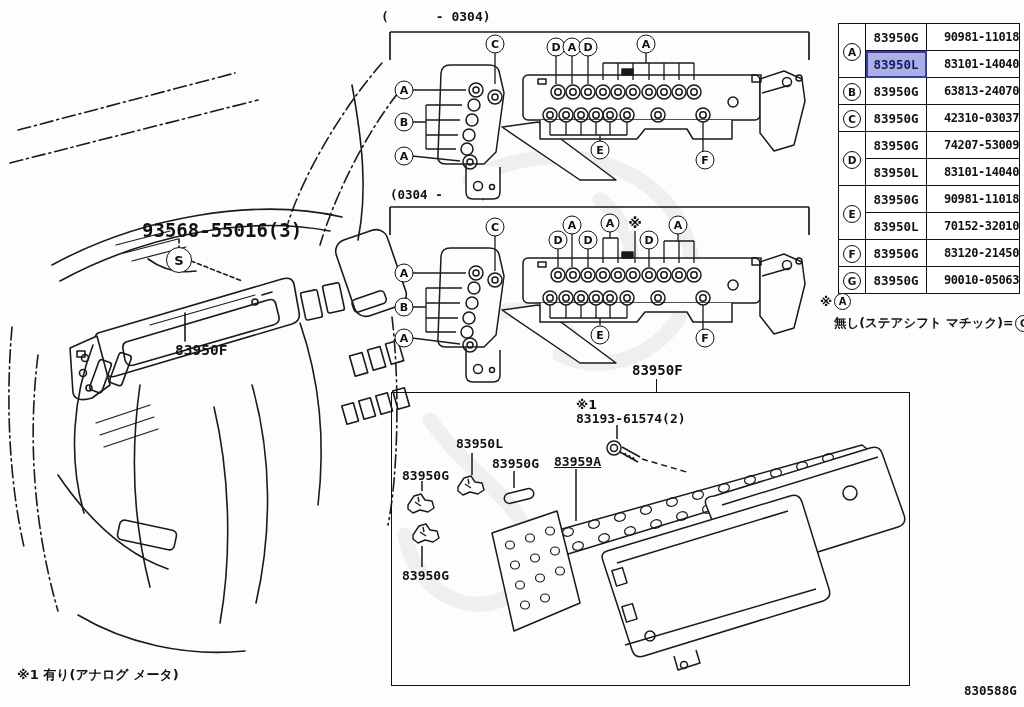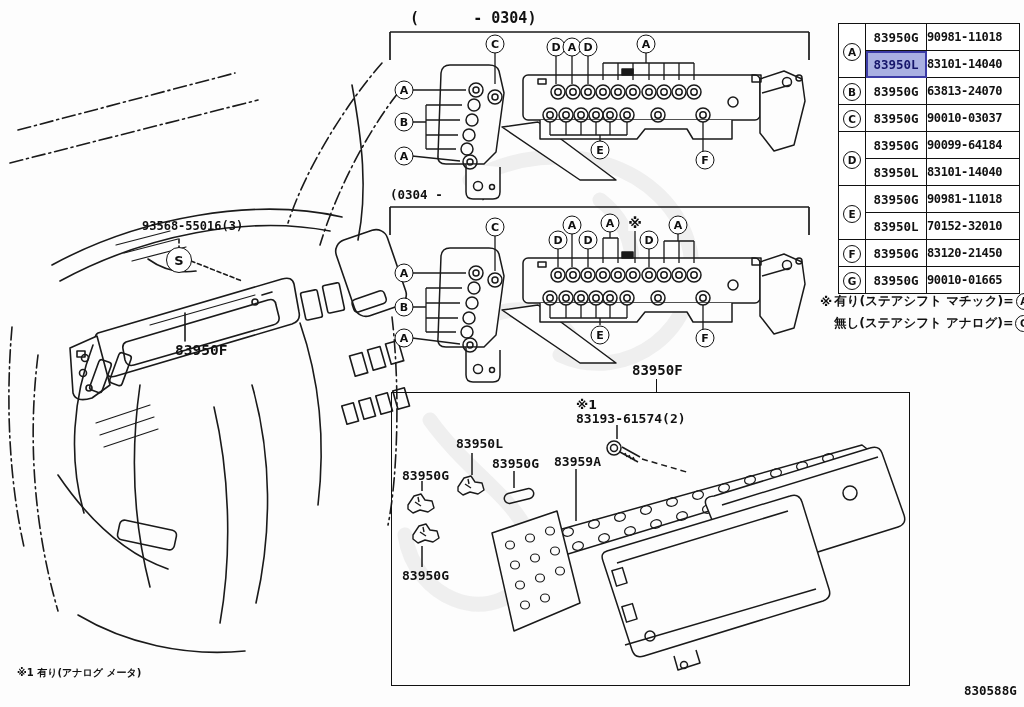--- a/index.html
+++ b/index.html
@@ -14,21 +14,21 @@
       justify-content:center;transform:translate(-50%,-50%);z-index:5;}
   .ref{position:absolute;font:bold 14px "DejaVu Sans",sans-serif;transform:translate(-50%,-50%);z-index:5;background:#fdfdfd;}
   .sbadge{position:absolute;width:24px;height:24px;border:1.8px solid #111;border-radius:50%;
       background:#fff;font:bold 13px "DejaVu Sans",sans-serif;display:flex;align-items:center;
       justify-content:center;transform:translate(-50%,-50%);z-index:5;}
   
   #ptable{position:absolute;left:838px;top:23px;border-collapse:collapse;z-index:6;background:#fff;}
   #ptable td{border:1.4px solid #111;padding:0;height:26px;vertical-align:middle;}
   #ptable .lc{width:26px;text-align:center;}
   #ptable .cc{width:60px;text-align:center;font:bold 12.5px "DejaVu Sans Mono",monospace;}
-  #ptable .nc{width:92px;text-align:left;font:bold 12px "DejaVu Sans Mono",monospace;letter-spacing:-0.4px;}
+  #ptable .nc{width:92px;text-align:right;font:bold 12px "DejaVu Sans Mono",monospace;letter-spacing:-0.4px;}
   .lbadge{display:inline-flex;width:16px;height:16px;border:1.5px solid #111;border-radius:50%;
       font:bold 10.5px "DejaVu Sans",sans-serif;align-items:center;justify-content:center;background:#fff;}
   .hl{background:#a9b0e2;outline:2px solid #3b3ba6;outline-offset:-2px;color:#16166b;}
   
   .note{position:absolute;font:bold 12.5px "DejaVu Sans",sans-serif;white-space:pre;display:flex;align-items:center;gap:2px;z-index:6;}
   .nbadge{display:inline-flex;width:15px;height:15px;border:1.5px solid #111;border-radius:50%;
       font:bold 10px "DejaVu Sans",sans-serif;align-items:center;justify-content:center;background:#fff;}
   #ebox{position:absolute;left:391px;top:392px;width:517px;height:292px;border:1.7px solid #111;z-index:4;background:transparent;}
   .vline{position:absolute;width:0;border-left:1.6px solid #111;}
 </style>
@@ -172,25 +172,25 @@
       <path d="M140,330 C130,400 134,470 150,532"></path>
       <rect x="94" y="305" width="13" height="32" rx="3" transform="rotate(20 100 321)"></rect>
       <rect x="114" y="298" width="13" height="32" rx="3" transform="rotate(20 120 314)"></rect>
       <path d="M96,368 L150,350 M100,380 L154,362 M104,392 L158,374" stroke-width="1.2"></path>
       <path d="M58,420 C92,470 128,500 168,514"></path>
       <rect x="118" y="470" width="58" height="20" rx="5" transform="rotate(12 147 480)"></rect>
       <path d="M78,560 C125,588 185,602 245,596"></path>
     </g>
   </svg>
 
-  <div class="lbl" style="left:142px;top:220px;font-size:12px;z-index:5;">93568-55016(3)</div>
+  <div class="lbl" style="left:142px;top:220px;font-size:19px;z-index:5;">93568-55016(3)</div>
   <div class="sbadge" style="left:179px;top:260px;">S</div>
   <div class="lbl" style="left:175px;top:343px;font-size:14.5px;z-index:5;">83950F</div>
 
-  <div class="lbl" style="left:410px;top:10px;font-size:15px;">(      - 0304)</div>
+  <div class="lbl" style="left:381px;top:10px;font-size:13px;">(      - 0304)</div>
   <div class="lbl" style="left:390px;top:188px;font-size:12.5px;">(0304 -     )</div>
 
   <div class="dia" style="left:388px;top:30px;z-index:2;">
     <svg width="424" height="175" style="left:0;top:0;">
       <path d="M2,2 H421 M2,2 V30 M421,2 V30" stroke="#1a1a1a" stroke-width="1.7" fill="none"></path>
       <use href="#clusterRear" y="5"></use>
       <g stroke="#1a1a1a" stroke-width="1.3" fill="none">
         <path d="M24,60 H78"></path>
         <path d="M24,92 H38 M38,75 V119 M38,75 H74 M38,90 H72 M38,105 H70 M38,119 H68"></path>
         <path d="M24,126 L72,131"></path>
@@ -320,21 +320,21 @@
         <circle cx="222" cy="55" r="7"></circle>
           <circle cx="222" cy="55" r="3.5"></circle>
         <path d="M228,59 L246,69 M230,54 L248,64 M233,60 l2,4 M237,62 l2,4 M241,64 l2,4"></path>
         <path d="M250,66 L298,80" stroke-dasharray="6 4"></path>
 
         <path d="M80,60 V82 M122,78 V95 M184,76 V128 M30,88 V98 M30,174 V153 M225,32 V46"></path>
       </g>
     </svg>
     <div class="lbl" style="left:64px;top:44px;font-size:13px;">83950L</div>
     <div class="lbl" style="left:100px;top:64px;font-size:13px;">83950G</div>
-    <div class="lbl" style="left:162px;top:62px;font-size:13px;">83959A</div>
+    <div class="lbl" style="left:162px;top:62px;font-size:13px;text-decoration:underline;">83959A</div>
     <div class="lbl" style="left:10px;top:76px;font-size:13px;">83950G</div>
     <div class="lbl" style="left:10px;top:176px;font-size:13px;">83950G</div>
     <div class="lbl" style="left:184px;top:5px;font-size:12.5px;font-family:'DejaVu Sans',sans-serif;">※1</div>
     <div class="lbl" style="left:184px;top:19px;font-size:13px;">83193-61574(2)</div>
   </div>
 
   <table id="ptable">
     <tbody>
         <tr>
       <td class="lc" rowspan="2"><span class="lbadge">A</span></td>
@@ -346,26 +346,26 @@
       <td class="nc">83101-14040</td>
     </tr>
     <tr>
       <td class="lc"><span class="lbadge">B</span></td>
       <td class="cc">83950G</td>
       <td class="nc">63813-24070</td>
     </tr>
     <tr>
       <td class="lc"><span class="lbadge">C</span></td>
       <td class="cc">83950G</td>
-      <td class="nc">90010-03037</td>
+      <td class="nc">42310-03037</td>
     </tr>
     <tr>
       <td class="lc" rowspan="2"><span class="lbadge">D</span></td>
       <td class="cc">83950G</td>
-      <td class="nc">90099-64184</td>
+      <td class="nc">74207-53009</td>
     </tr>
     <tr>
       <td class="cc">83950L</td>
       <td class="nc">83101-14040</td>
     </tr>
     <tr>
       <td class="lc" rowspan="2"><span class="lbadge">E</span></td>
       <td class="cc">83950G</td>
       <td class="nc">90981-11018</td>
     </tr>
@@ -374,31 +374,30 @@
       <td class="nc">70152-32010</td>
     </tr>
     <tr>
       <td class="lc"><span class="lbadge">F</span></td>
       <td class="cc">83950G</td>
       <td class="nc">83120-21450</td>
     </tr>
     <tr>
       <td class="lc"><span class="lbadge">G</span></td>
       <td class="cc">83950G</td>
-      <td class="nc">90010-01665</td>
+      <td class="nc">90010-05063</td>
     </tr>
   </tbody>
     </table>
 
   <div class="note" style="left:820px;top:293px;">
     <span>※</span>
-    <span>有り(ステアシフト マチック)=</span>
     <span class="nbadge">A</span>
   </div>
   <div class="note" style="left:834px;top:315px;">
-    <span>無し(ステアシフト アナログ)=</span>
+    <span>無し(ステアシフト マチック)=</span>
     <span class="nbadge">G</span>
   </div>
 
-  <div class="note" style="left:17px;top:666px;font-size:10px;">※1 有り(アナログ メータ)</div>
+  <div class="note" style="left:17px;top:666px;font-size:13px;">※1 有り(アナログ メータ)</div>
   <div class="lbl" style="left:964px;top:684px;font-size:12.5px;">830588G</div>
 
 </div>
 
 </body></html>

